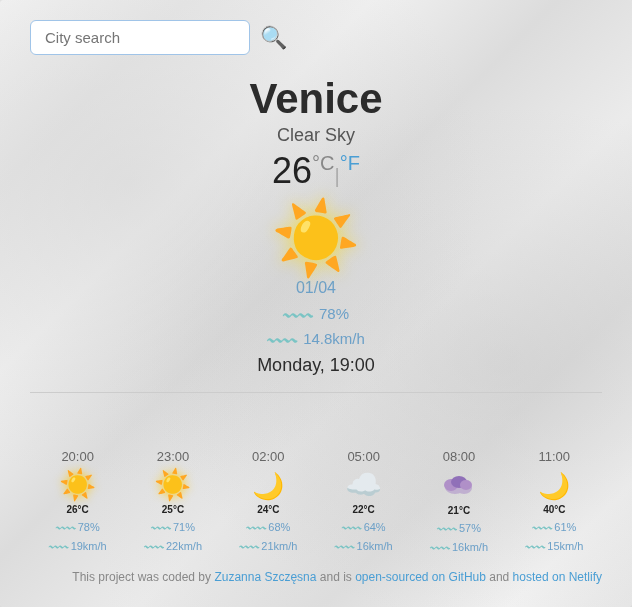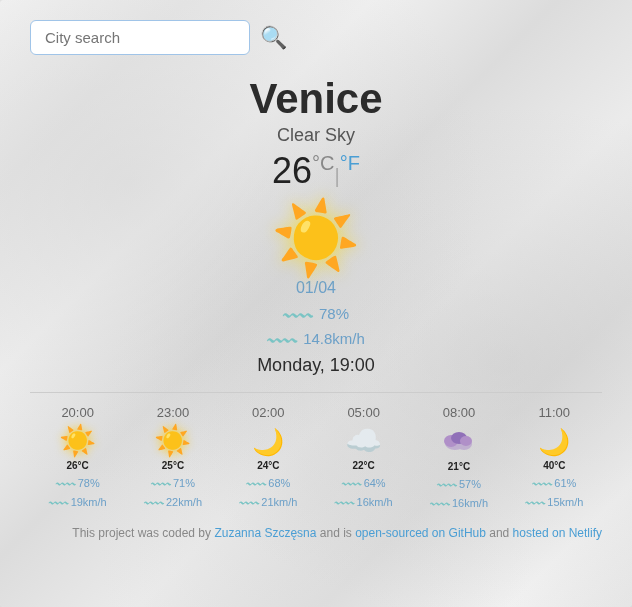--- a/index.html
+++ b/index.html
@@ -165,20 +165,21 @@
       display: flex;
       flex-direction: column;
       align-items: center;
       gap: 4px;
       flex: 1;
     }
 
     .hourly-time {
       font-size: 13px;
       color: #666;
+      margin-top: 44px;
     }
 
     .hourly-icon {
       font-size: 32px;
       line-height: 1;
     }
 
     .hourly-temp {
       font-size: 10px;
       font-weight: 600;

